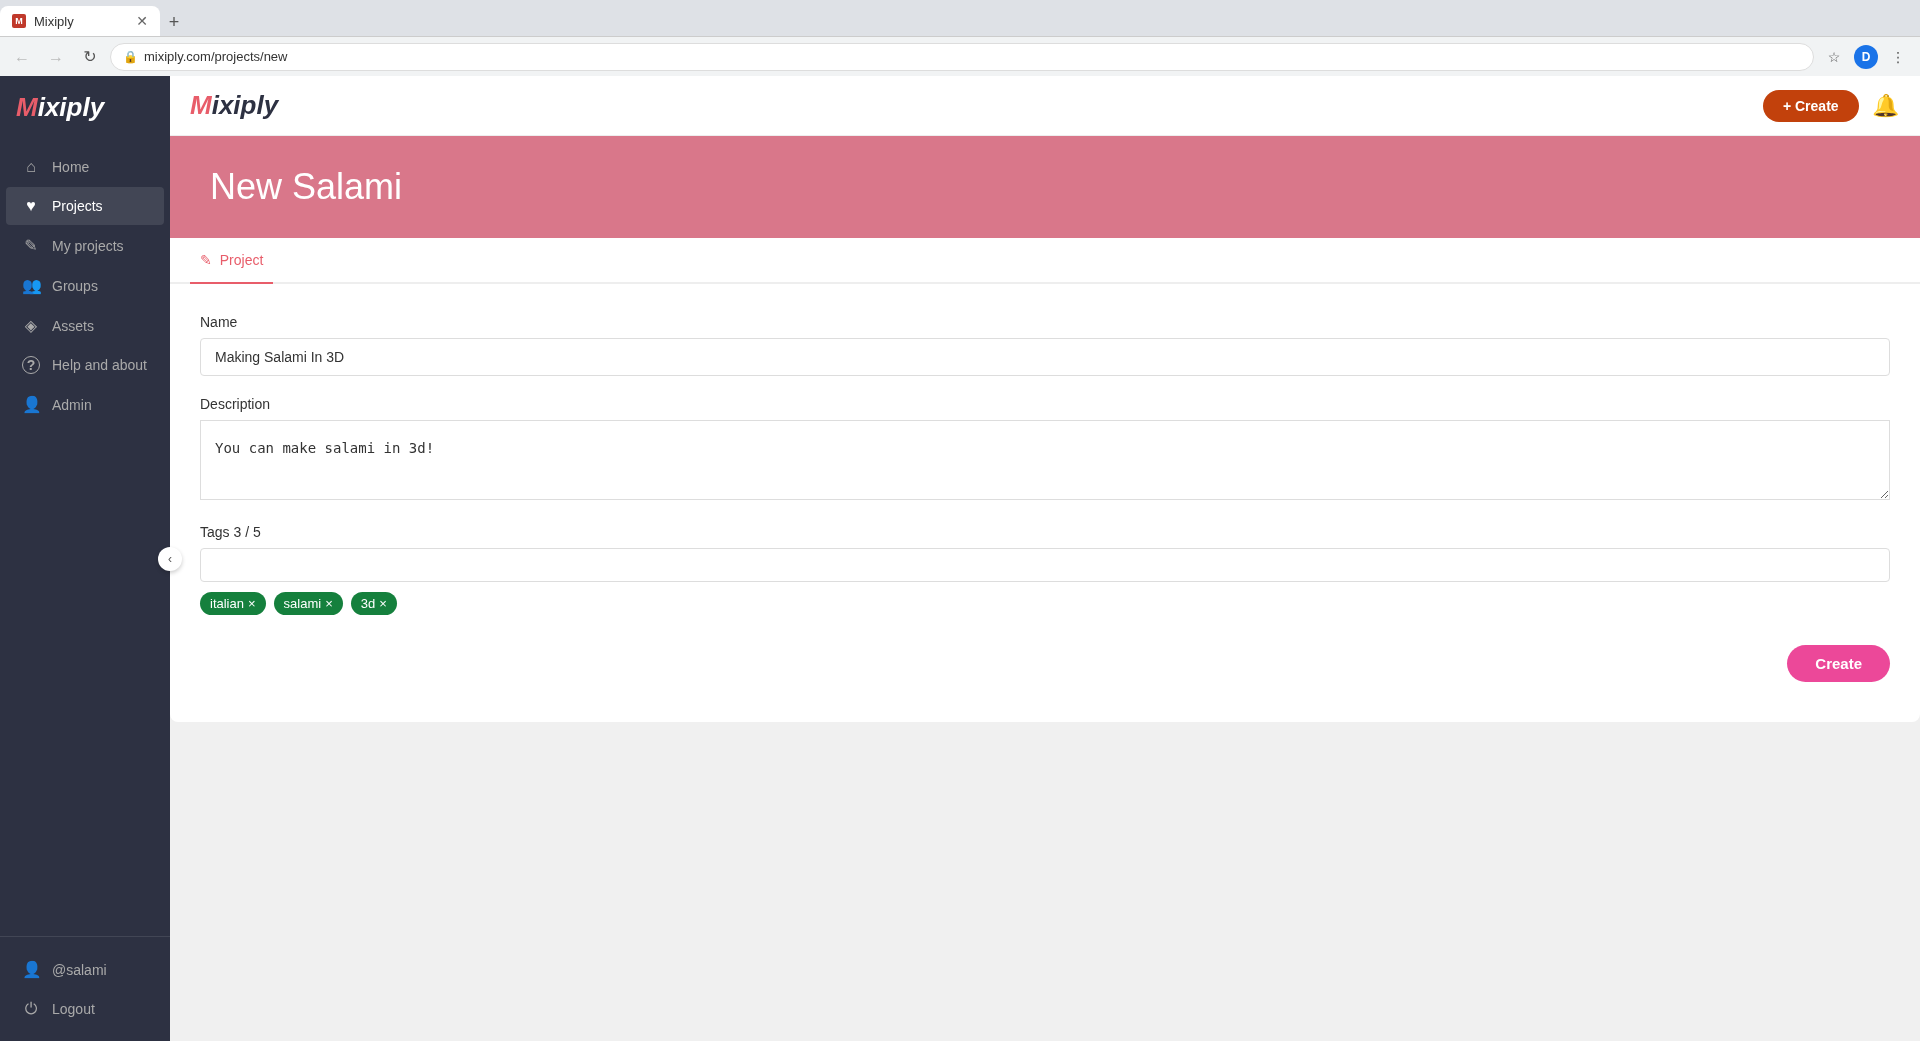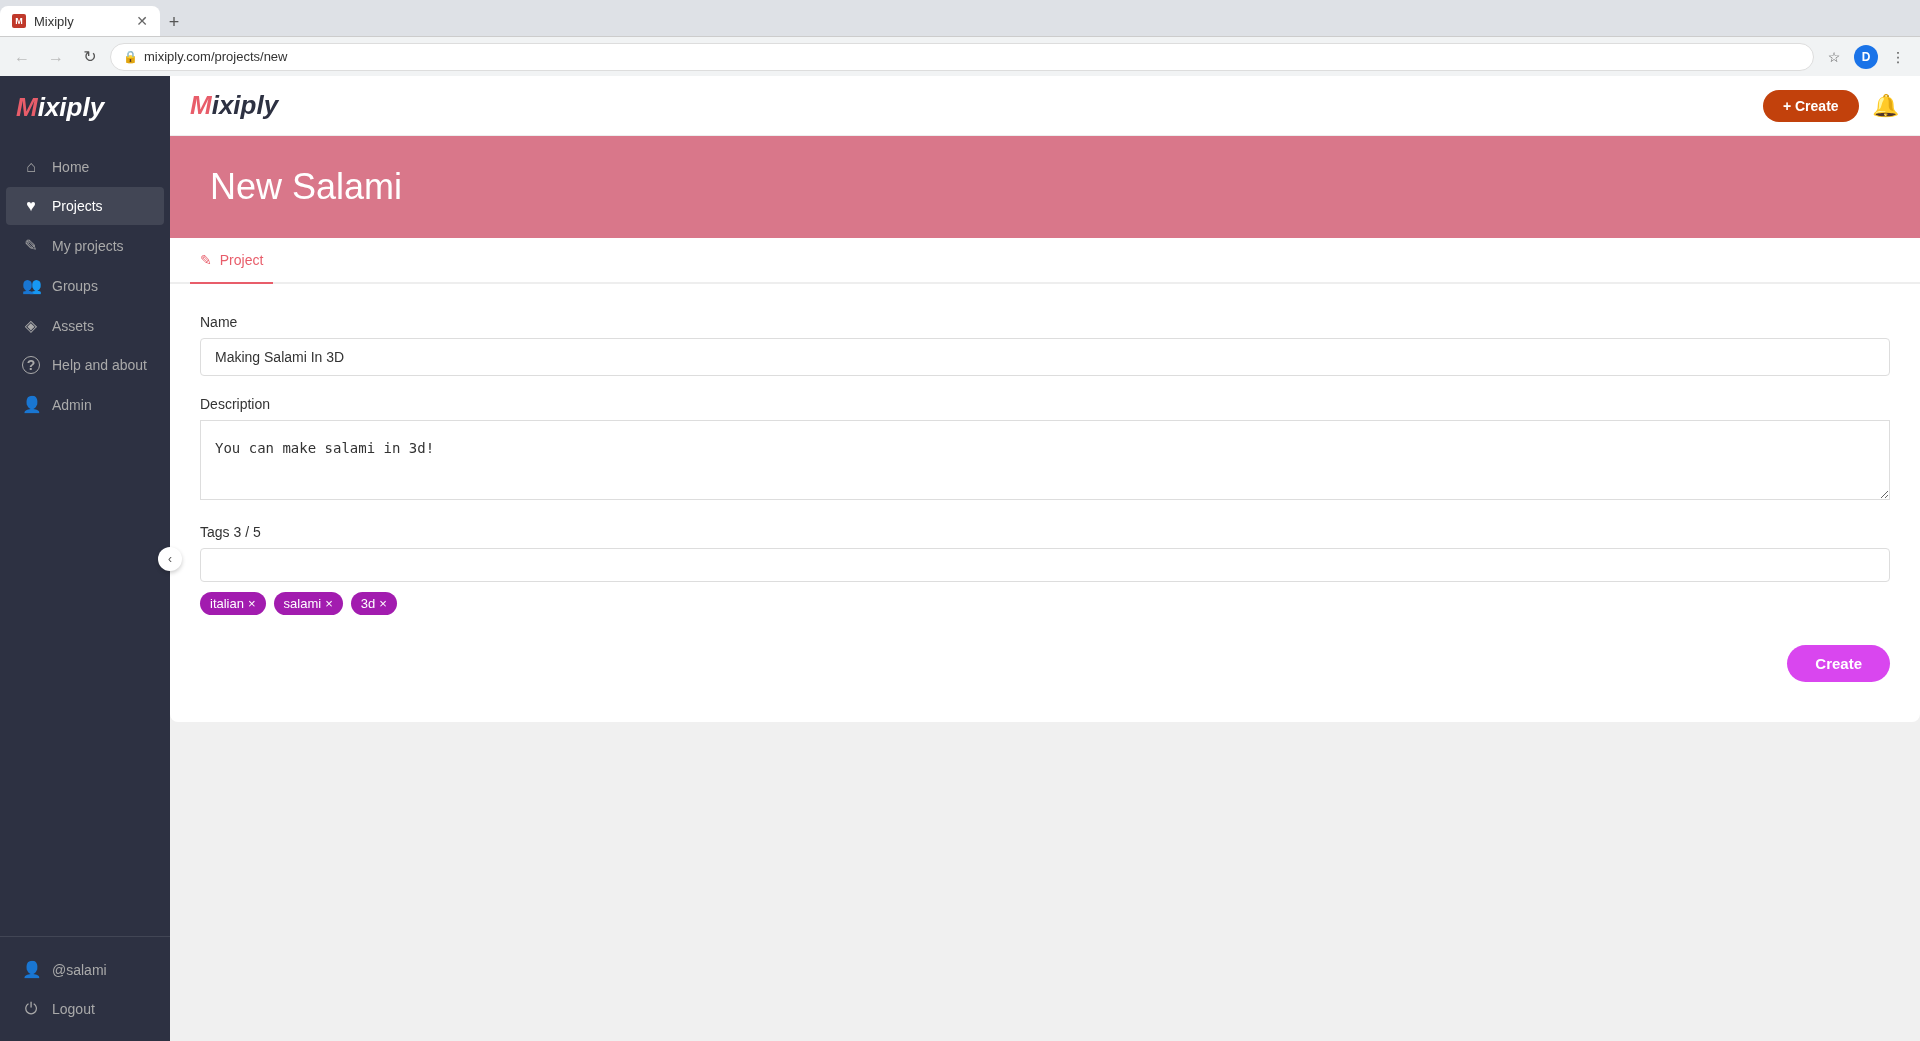--- a/index.html
+++ b/index.html
@@ -66,25 +66,25 @@
 
     .form-body { padding: 30px 30px; }
     .form-group { margin-bottom: 20px; }
     .form-label { font-size: 14px; color: #333; margin-bottom: 8px; display: block; font-weight: 400; }
     .form-input { width: 100%; border: 1px solid #ddd; border-radius: 4px; padding: 10px 14px; font-size: 14px; color: #333; outline: none; }
     .form-textarea { width: 100%; border: 1px solid #ddd; border-radius: 0; padding: 19px 14px; font-size: 14px; color: #333; outline: none; resize: vertical; min-height: 80px; }
 
     .tags-label { font-size: 14px; color: #333; margin-bottom: 8px; display: block; }
     .tags-input-wrapper { width: 100%; border: 1px solid #ddd; border-radius: 4px; padding: 8px 14px; font-size: 14px; }
     .tags-list { display: flex; gap: 8px; flex-wrap: wrap; margin-top: 10px; }
-    .tag-badge { background: #a21caf; color: #fff; border-radius: 12px; padding: 4px 10px; font-size: 13px; display: flex; align-items: center; gap: 4px; cursor: pointer; }
+    .tag-badge { background: #15803d; color: #fff; border-radius: 12px; padding: 4px 10px; font-size: 13px; display: flex; align-items: center; gap: 4px; cursor: pointer; }
     .tag-badge .tag-remove { font-size: 13px; cursor: pointer; }
 
     .form-actions { display: flex; justify-content: flex-end; padding: 10px 0 10px 0; margin-top: 10px; }
-    .create-btn { background: #d946ef; color: #fff; border: none; border-radius: 20px; padding: 10px 28px; font-size: 15px; font-weight: 600; cursor: pointer; }
+    .create-btn { background: #ec4899; color: #fff; border: none; border-radius: 20px; padding: 10px 28px; font-size: 15px; font-weight: 600; cursor: pointer; }
 
     
     ::-webkit-scrollbar { width: 6px; }
     ::-webkit-scrollbar-thumb { background: #ccc; border-radius: 3px; }
   </style>
 </head>
 <body>
 
 <div class="browser-chrome">
   <div class="browser-tab-bar">

